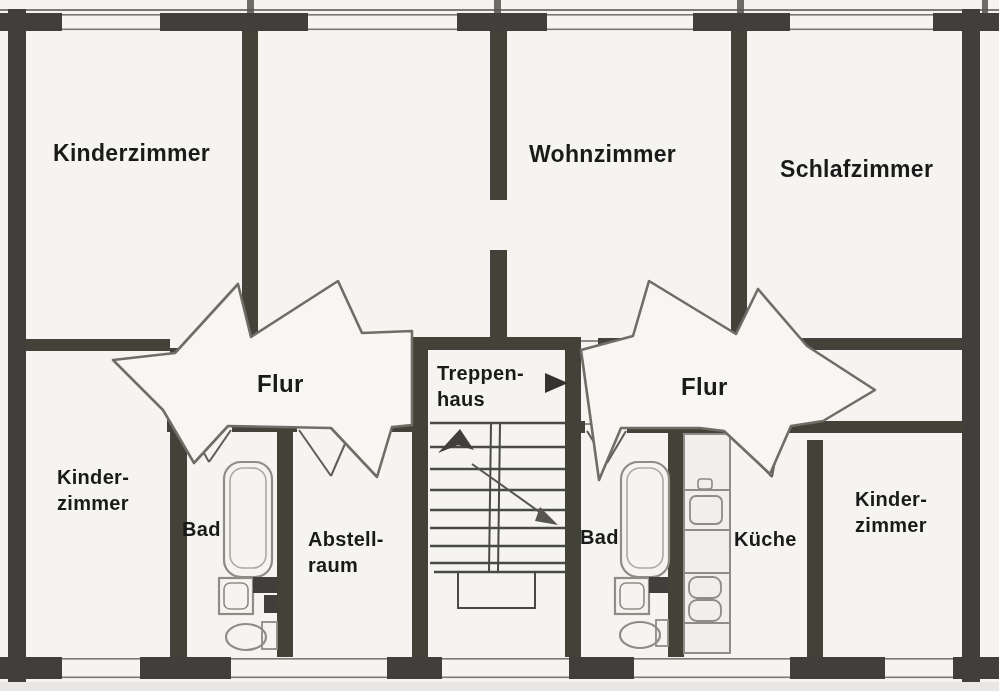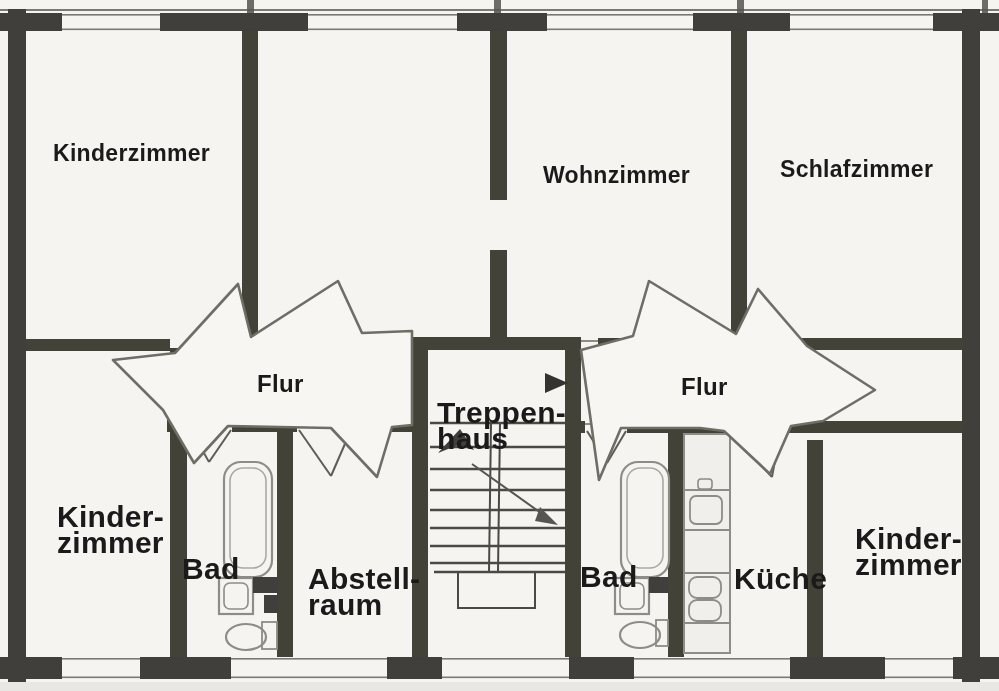--- a/index.html
+++ b/index.html
@@ -7,21 +7,21 @@
     position:relative;width:999px;height:682px;overflow:hidden;
     background:#f5f4f0;
     font-family:"Liberation Sans", sans-serif;
   }
   #plan-svg{position:absolute;left:0;top:0;}
   .lbl{
     position:absolute;color:#1a1a1a;font-weight:bold;
     font-size:23px;letter-spacing:.3px;white-space:pre;line-height:26px;
     z-index:5; user-select:none;
   }
-  .lbl.small{font-size:30px;margin-top:40px;}
+  .lbl.small{font-size:20px;}
   .lbl.flur{font-size:24px;}
 </style>
 </head>
 <body>
 
 <div id="stage">
 
 <svg id="plan-svg" width="999" height="691" viewBox="0 0 999 691">
 
   <g fill="#7a7974">
@@ -207,21 +207,21 @@
 
   <g fill="#f7f6f2" stroke="#6e6d66" stroke-width="2.6" stroke-linejoin="round">
     <polygon points="113,360 175,353 238,284 251,337 338,281 362,333 412,331 412,425 392,427 377,477 331,428 228,426 194,463 163,410"></polygon>
   </g>
   <g fill="#f7f6f2" stroke="#6e6d66" stroke-width="2.6" stroke-linejoin="round">
     <polygon points="875,390 807,346 758,289 736,334 649,281 633,336 581,350 599,480 621,428 700,428 724,431 770,474 791,426 823,421"></polygon>
   </g>
 </svg>
 
   <div class="lbl" style="left:53px;top:140px;">Kinderzimmer</div>
-  <div class="lbl" style="left:543px;top:141px;margin-top:21px;">Wohnzimmer</div>
+  <div class="lbl" style="left:529px;top:141px;">Wohnzimmer</div>
   <div class="lbl" style="left:780px;top:156px;">Schlafzimmer</div>
 
   <div class="lbl flur" style="left:257px;top:371px;">Flur</div>
   <div class="lbl flur" style="left:681px;top:374px;">Flur</div>
 
   <div class="lbl small" style="left:437px;top:360px;"><span>Treppen-</span><br><span>haus</span></div>
 
   <div class="lbl small" style="left:57px;top:464px;"><span>Kinder-</span><br><span>zimmer</span></div>
 
   <div class="lbl small" style="left:182px;top:516px;">Bad</div>

